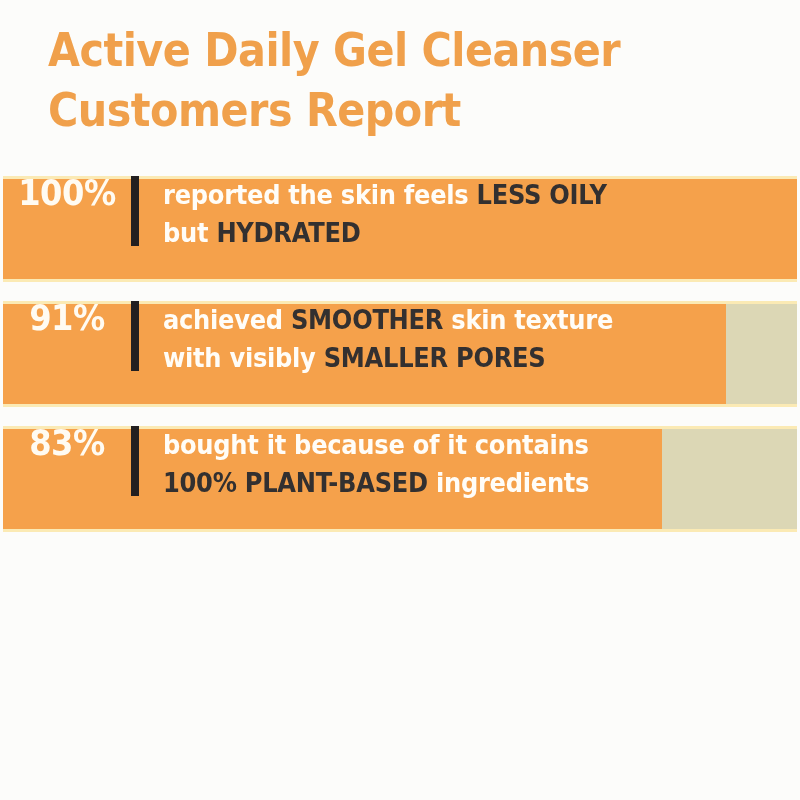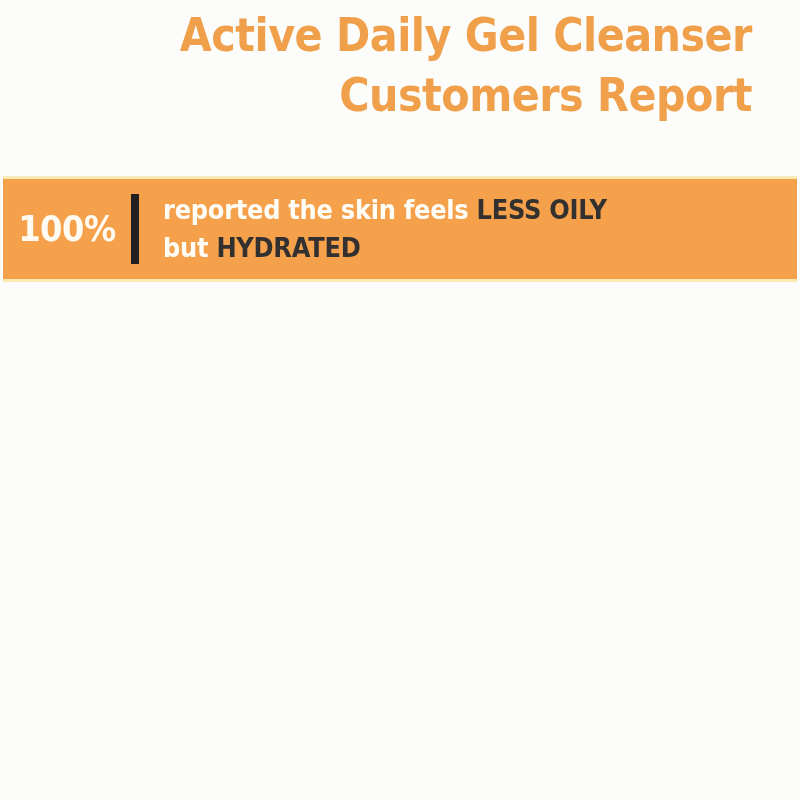--- a/index.html
+++ b/index.html
@@ -19,23 +19,23 @@
     width: 800px;
     height: 800px;
     background: #FCFCFA;
     box-sizing: border-box;
   }
 
   
   .title-block {
     position: absolute;
     left: 0;
-    top: 5px;
+    top: 20px;
     width: 800px;
-    text-align: right;
+    text-align: left;
   }
   .title-line {
     display: block;
     color: #F0A04B;
     font-family: "DejaVu Sans", sans-serif;
     font-weight: bold;
     font-size: 47px;
     line-height: 60px;
     letter-spacing: -0.6px;
     transform: scaleX(0.88);
@@ -75,21 +75,20 @@
     background: #F5A14B;
     box-sizing: border-box;
   }
   .bar-content {
     position: absolute;
     left: 3px;
     top: 0;
     right: 3px;
     height: 106px;
     display: flex;
-    align-items: center;
     box-sizing: border-box;
   }
   .pct {
     flex: 0 0 128px;
     width: 128px;
     text-align: center;
     color: #FFFBF2;
     font-family: "DejaVu Sans", sans-serif;
     font-weight: bold;
     font-size: 35px;
@@ -144,17 +143,43 @@
         <div class="pct" style="color: rgb(255, 251, 242);">100%</div>
         <div class="divider" style="background: rgb(35, 31, 32);"></div>
         <div class="statement" style="color: rgb(255, 253, 248);">
           <span class="ln"><span>reported the skin feels </span><span class="em" style="color: rgb(51, 48, 48);">LESS OILY</span></span>
           <span class="ln"><span>but </span><span class="em" style="color: rgb(51, 48, 48);">HYDRATED</span></span>
         </div>
       </div>
     </div>
 
 
+    <div class="bar-row">
+      <div class="bar-track" style="background: rgb(220, 215, 181); border-top-color: rgb(251, 234, 180); border-bottom-color: rgb(251, 234, 180);">
+        <div class="bar-fill" style="width: 91%; background: rgb(245, 161, 75);"></div>
+      </div>
+      <div class="bar-content">
+        <div class="pct" style="color: rgb(255, 251, 242);">91%</div>
+        <div class="divider" style="background: rgb(35, 31, 32);"></div>
+        <div class="statement" style="color: rgb(255, 253, 248);">
+          <span class="ln"><span>achieved </span><span class="em" style="color: rgb(51, 48, 48);">SMOOTHER</span><span> skin texture</span></span>
+          <span class="ln"><span>with visibly  </span><span class="em" style="color: rgb(51, 48, 48);">SMALLER PORES</span></span>
+        </div>
+      </div>
+    </div>
 
+    <div class="bar-row">
+      <div class="bar-track" style="background: rgb(220, 215, 181); border-top-color: rgb(251, 234, 180); border-bottom-color: rgb(251, 234, 180);">
+        <div class="bar-fill" style="width: 83%; background: rgb(245, 161, 75);"></div>
+      </div>
+      <div class="bar-content">
+        <div class="pct" style="color: rgb(255, 251, 242);">83%</div>
+        <div class="divider" style="background: rgb(35, 31, 32);"></div>
+        <div class="statement" style="color: rgb(255, 253, 248);">
+          <span class="ln"><span>bought it because of it contains</span></span>
+          <span class="ln"><span class="em" style="color: rgb(51, 48, 48);">100% PLANT-BASED</span><span> ingredients</span></span>
+        </div>
+      </div>
+    </div>
 
 
   </div>
 </div>
 
 </body></html>

